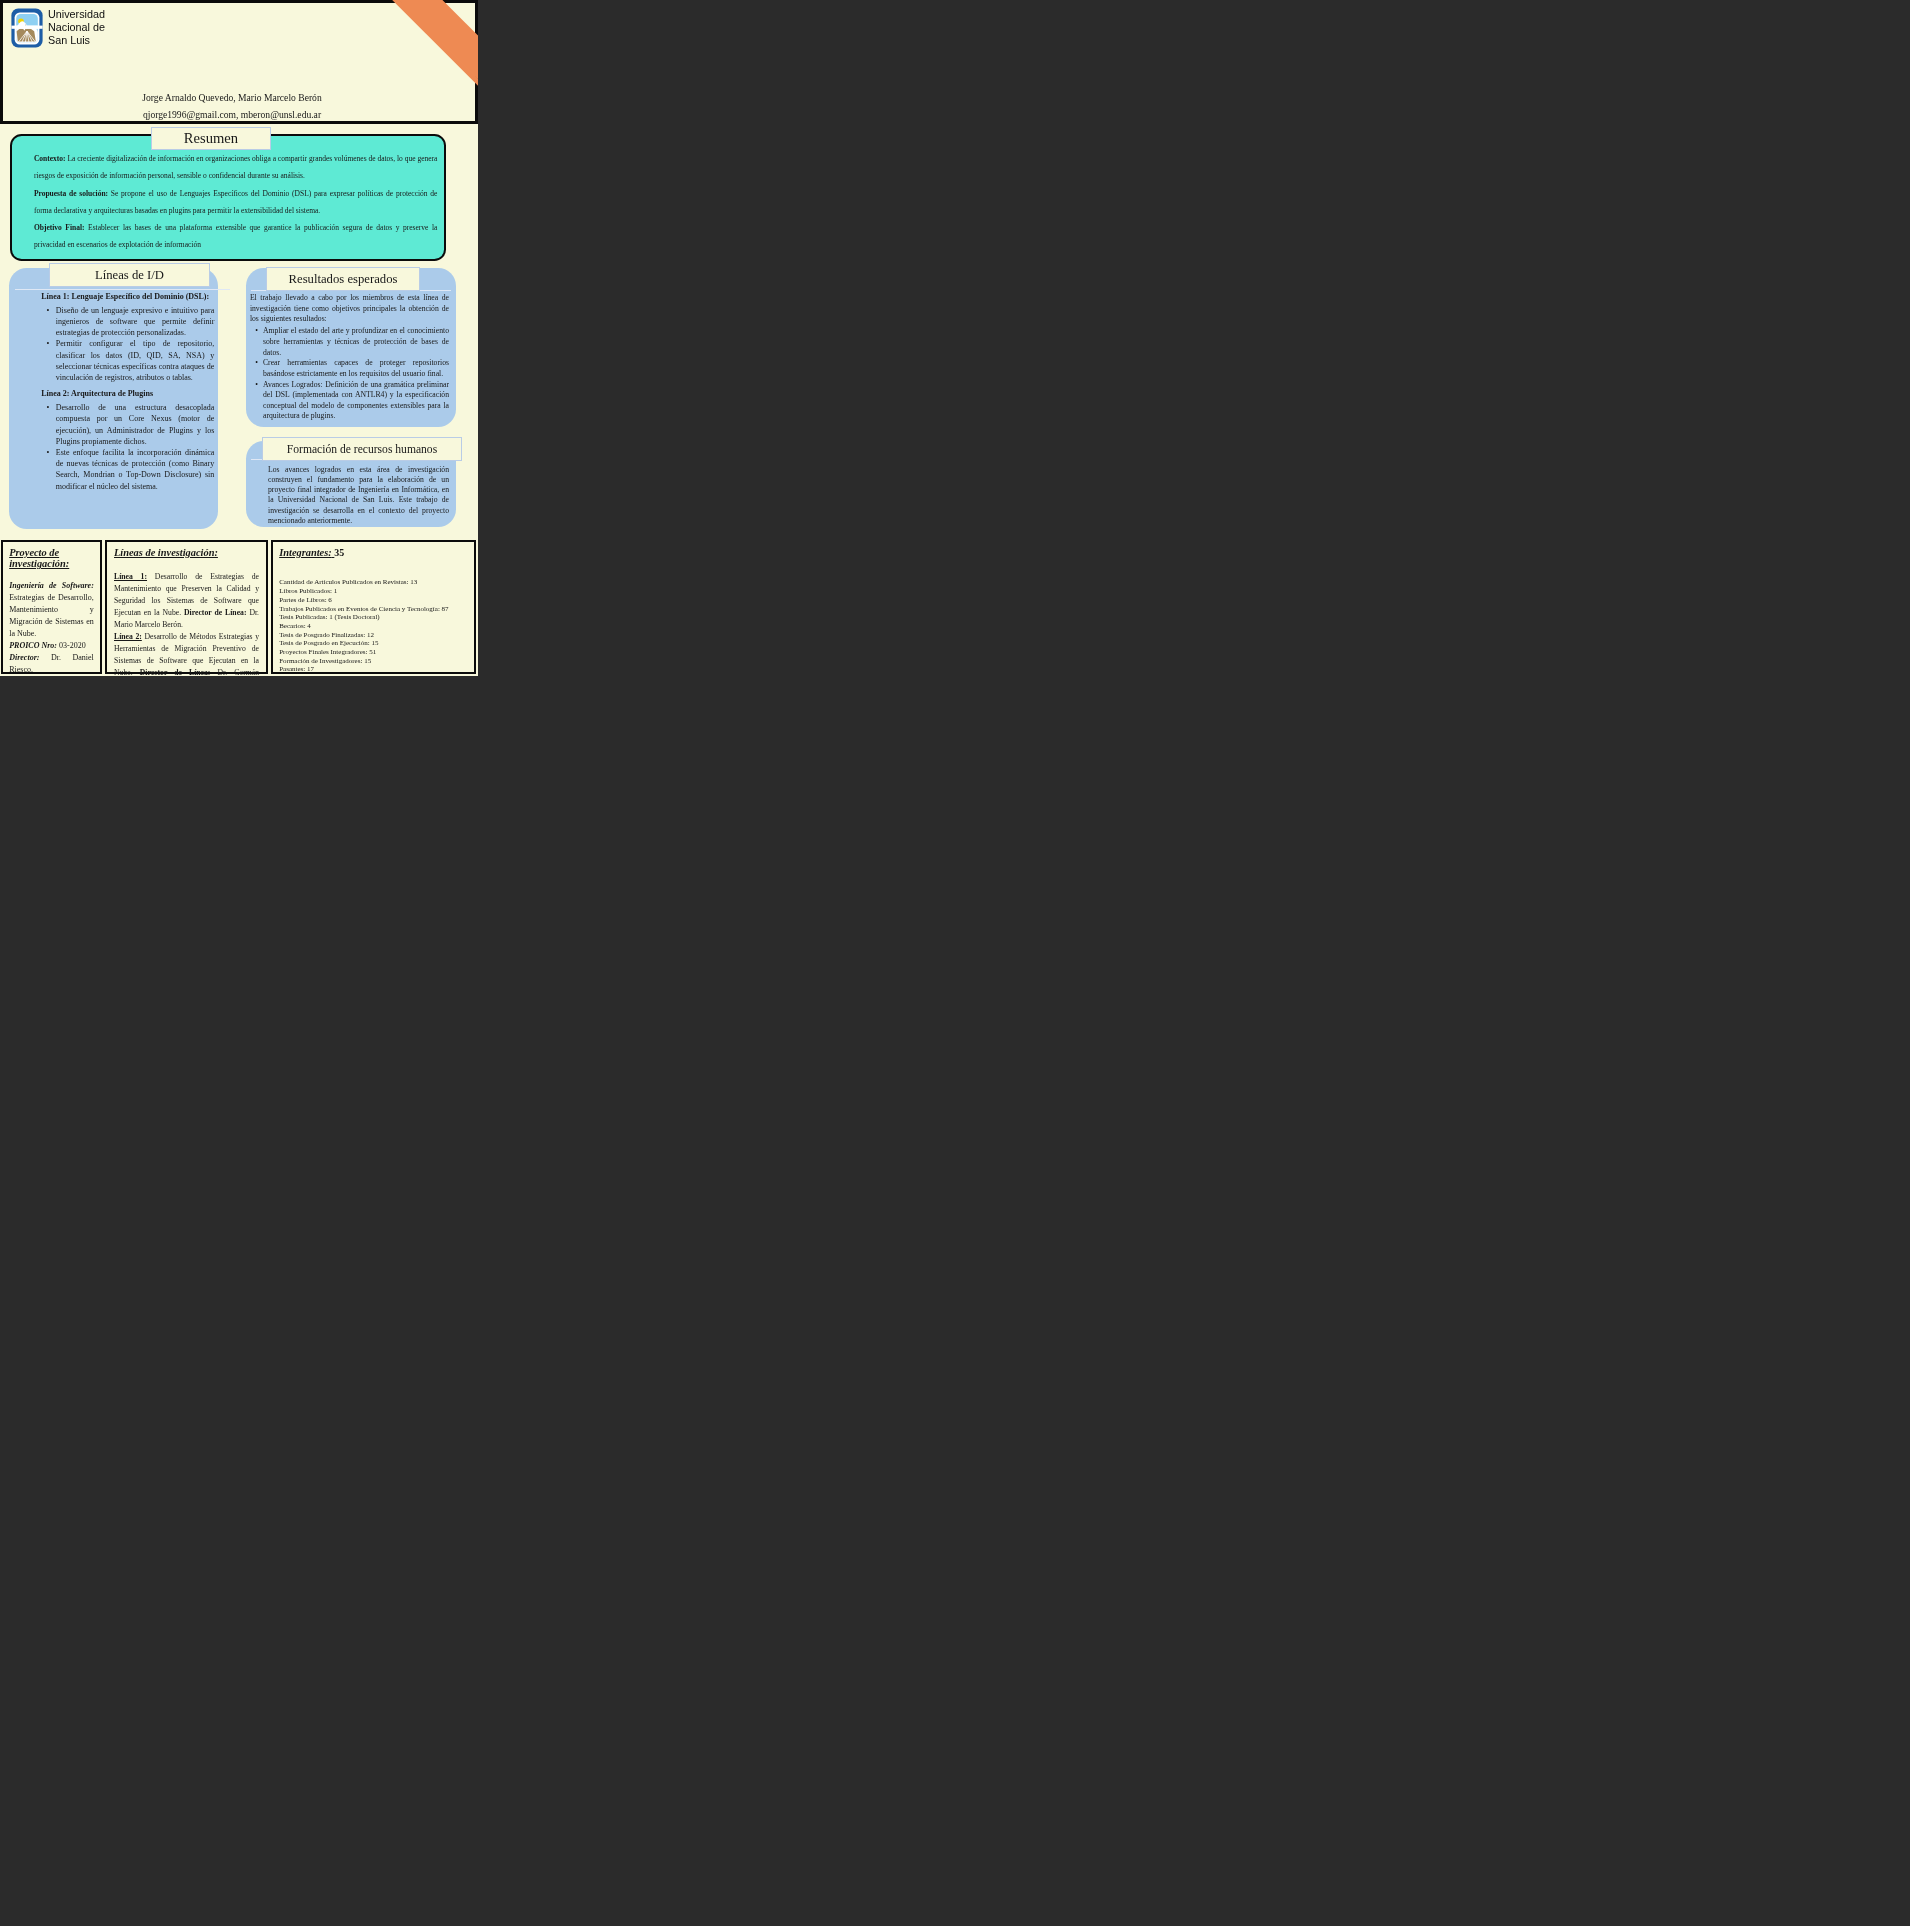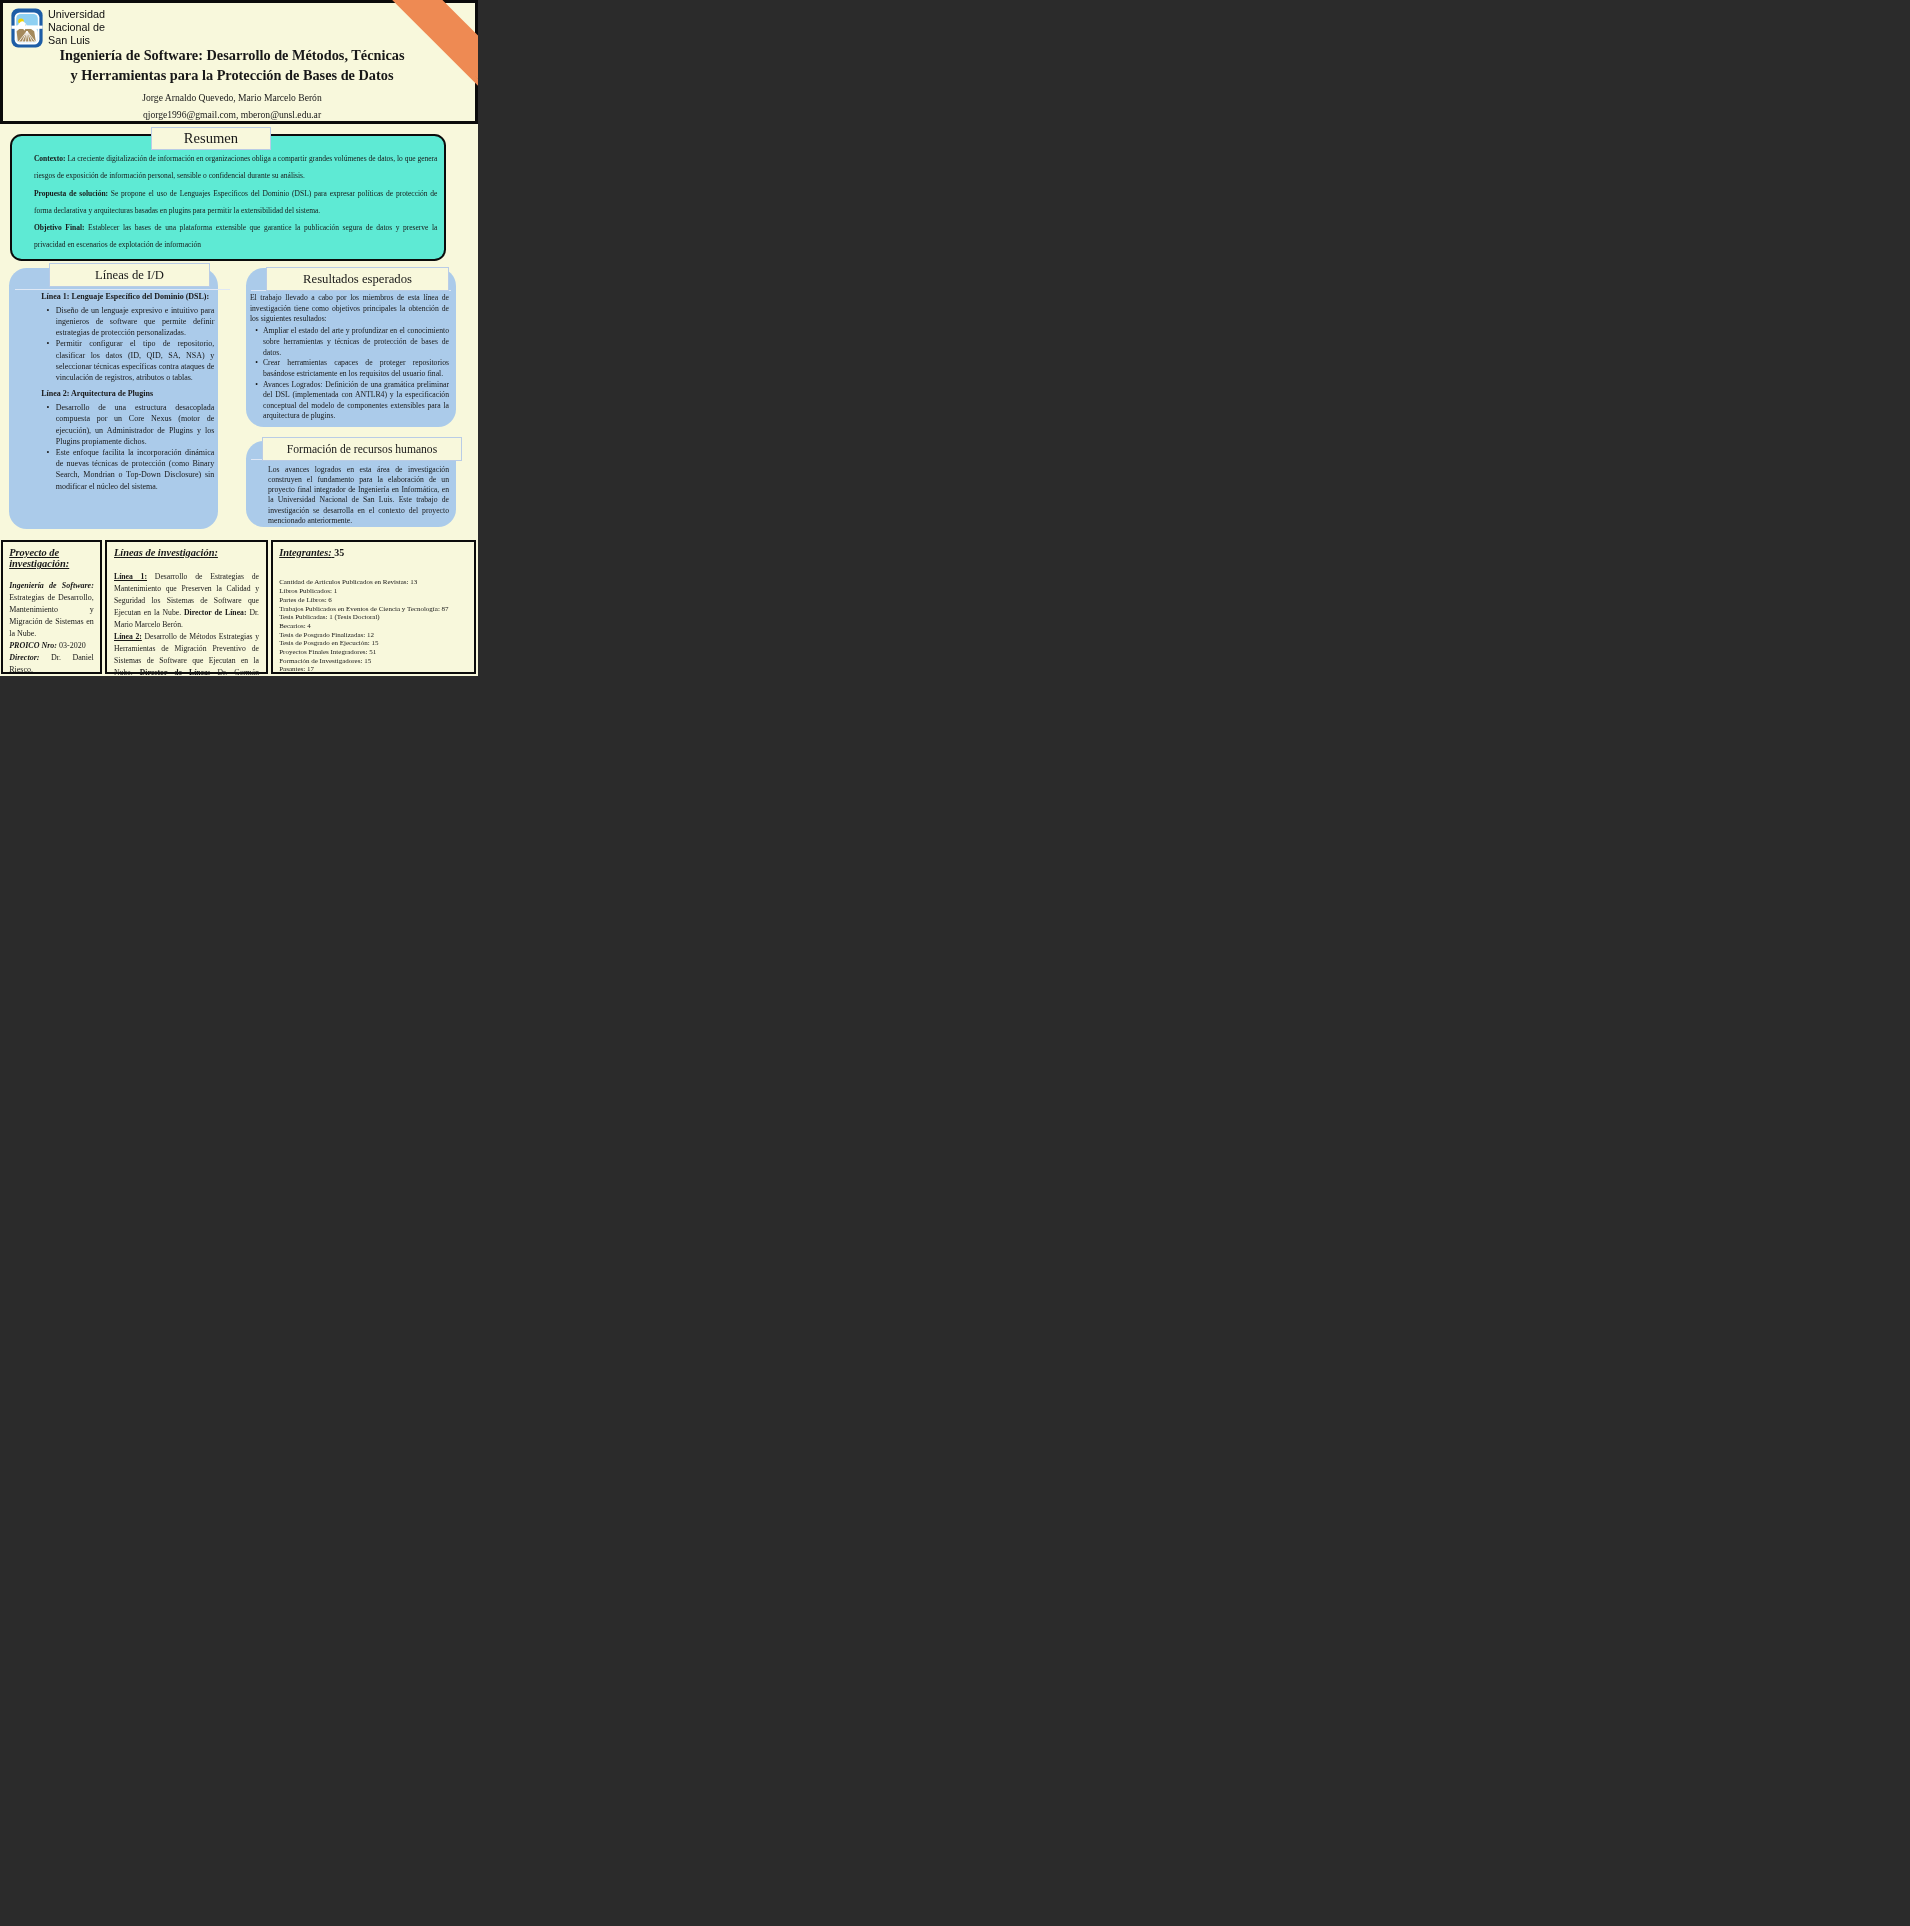--- a/index.html
+++ b/index.html
@@ -25,21 +25,21 @@
                border:2.7px solid #0b0b0b;border-radius:11.6px;box-sizing:border-box;z-index:1;
                padding:14px 6.2px 0 22.3px;}
   .resumen-box p{margin:0;font-size:7.5px;line-height:2.3;text-align:justify;}
   .tab-resumen{left:151px;top:127px;width:120px;height:23px;font-size:14.6px;}
   
   .panel{position:absolute;background:#ABCBEA;border-radius:17.7px;box-sizing:border-box;z-index:1;}
   .panel-left{left:9.2px;top:268px;width:209px;height:261px;padding:24px 3.9px 0 32px;}
   .panel-r1{left:246px;top:268px;width:210px;height:159px;padding:25px 7px 0 3.9px;}
   .panel-r2{left:246px;top:441px;width:210px;height:86px;padding:24px 7px 0 22px;}
   .tab-left{left:49px;top:263px;width:161px;height:24px;font-size:12.7px;}
-  .tab-r1{left:266px;top:267px;width:183px;height:24px;font-size:12.7px;text-align:center;}
+  .tab-r1{left:266px;top:267px;width:154px;height:24px;font-size:12.7px;text-align:center;}
   .tab-r2{left:262px;top:437px;width:200px;height:24px;font-size:11.6px;}
   .panel-left .line-title{margin:0 0 3.9px 0;font-size:8px;font-weight:bold;}
   .panel-left .line-title.second{margin-top:6.2px;}
   .panel-left .bullet{margin:0 0 0 2.3px;padding-left:12.3px;font-size:8px;line-height:1.4;
                       text-align:justify;position:relative;}
   .panel-left .bullet::before{content:"\2022";position:absolute;left:3.1px;}
   .panel-r1 .intro{margin:0 0 1.5px 0;font-size:7.7px;line-height:1.38;text-align:justify;}
   .panel-r1 .bullet,.panel-r2 .bullet{margin:0 0 0 3.1px;padding-left:10px;font-size:7.7px;
                       line-height:1.38;text-align:justify;position:relative;}
   .panel-r1 .bullet::before{content:"\2022";position:absolute;left:2.3px;}
@@ -83,24 +83,20 @@
           <path d="M40,58 L54,86"></path>
           <path d="M40,58 L62,86"></path>
       </g>
       <rect x="1" y="44" width="78" height="8" fill="#ffffff"></rect>
       <path d="M13,44 h54 v8 h-54 Z" fill="#ffffff"></path>
     </svg>
     <div class="uni-name">
       <div>Universidad</div>
       <div>Nacional de</div>
       <div>San Luis</div>
-    </div>
-    <div class="title">
-      <div>Ingeniería de Software: Desarrollo de Métodos, Técnicas</div>
-      <div>y Herramientas para la Protección de Bases de Datos</div>
     </div>
     <div class="authors">Jorge Arnaldo Quevedo, Mario Marcelo Berón</div>
     <div class="emails">qjorge1996@gmail.com, mberon@unsl.edu.ar</div>
   </div>
 
   <svg class="ribbon" width="478" height="127" viewBox="0 0 1240 330">
     <line x1="860" y1="-168" x2="1320" y2="292" stroke="#EE8A53" stroke-width="14"></line>
     <line x1="860" y1="-232" x2="1320" y2="228" stroke="#EE8A53" stroke-width="80"></line>
   </svg>
 

